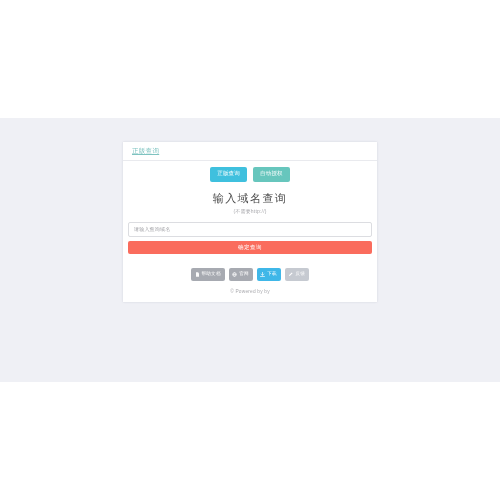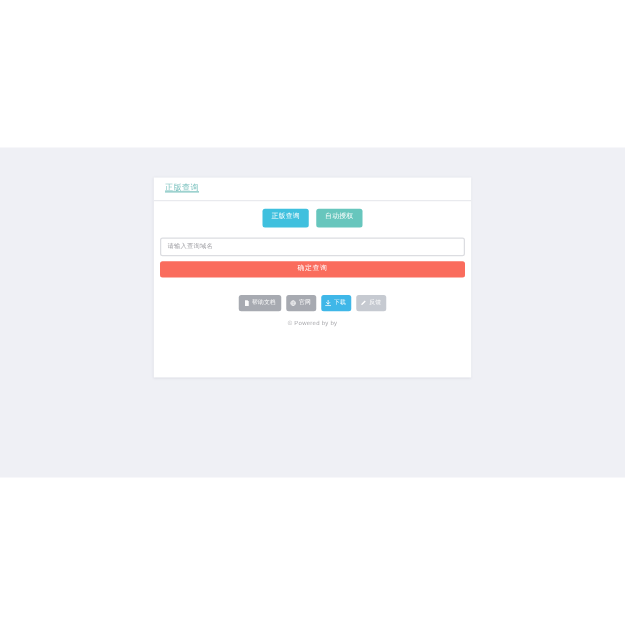--- a/index.html
+++ b/index.html
@@ -200,20 +200,24 @@
 
     <div class="navbar">
       <a class="brand" href="#">正版查询</a>
     </div>
 
     <div class="pill-row">
       <button class="pill cyan">正版查询</button>
       <button class="pill teal">自动授权</button>
     </div>
 
+    <div class="heading-wrap">
+      <h1 class="heading">输入域名查询</h1>
+      <div class="subheading">(不需要http://)</div>
+    </div>
 
     <div class="form-area">
       <input class="domain-input" type="text" placeholder="请输入查询域名" style="">
       <button class="submit-btn">确定查询</button>
     </div>
 
     <div class="action-row">
 
       <button class="action-btn grey">
         <span class="mini-icon">

